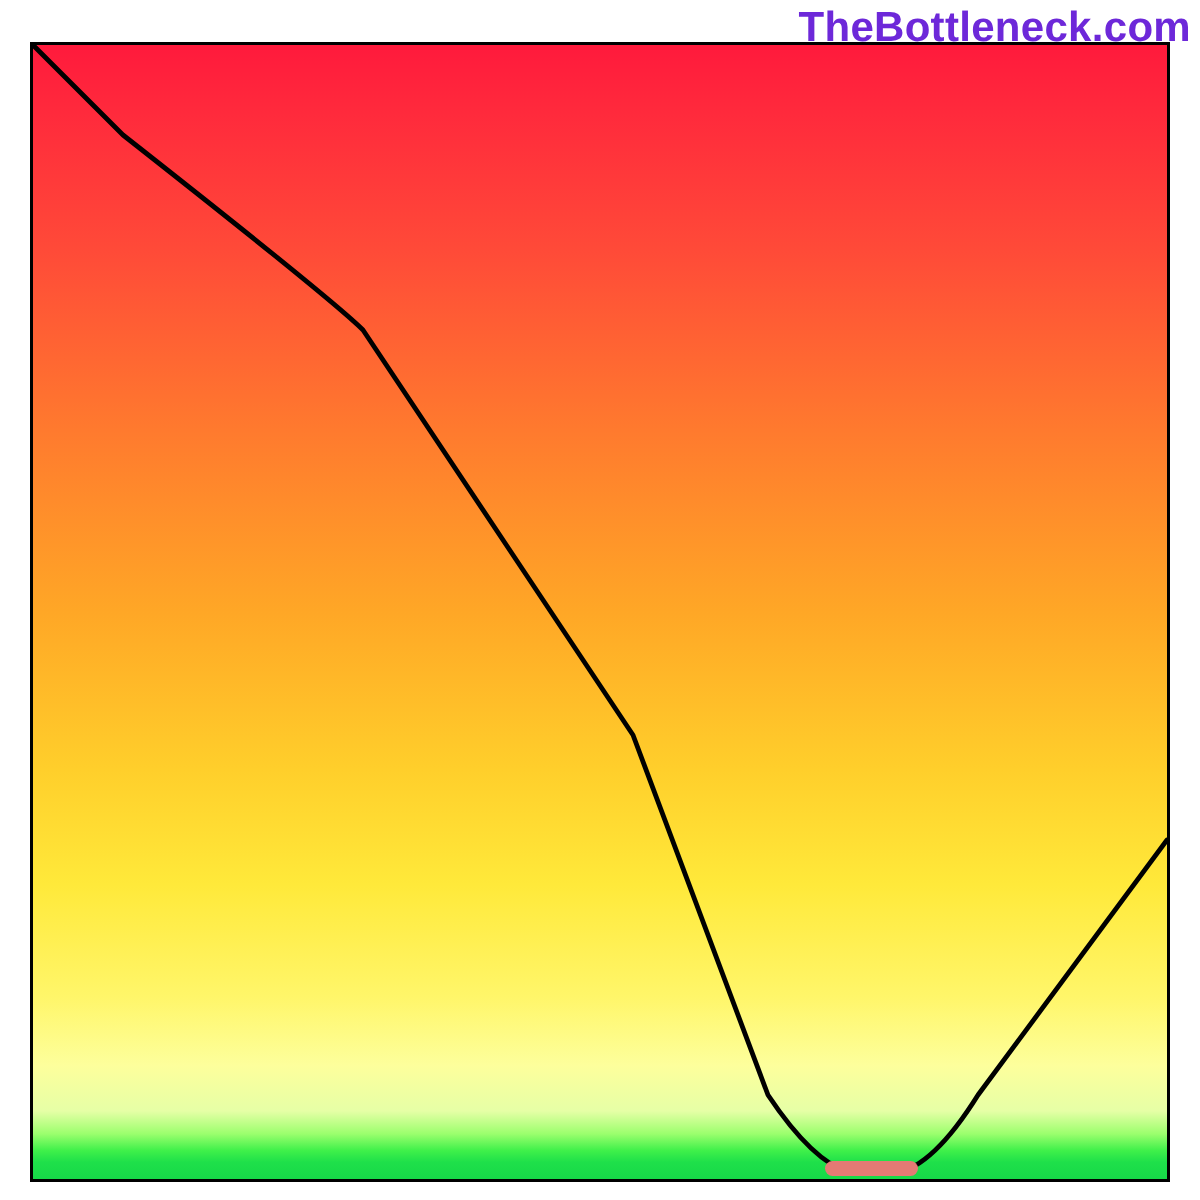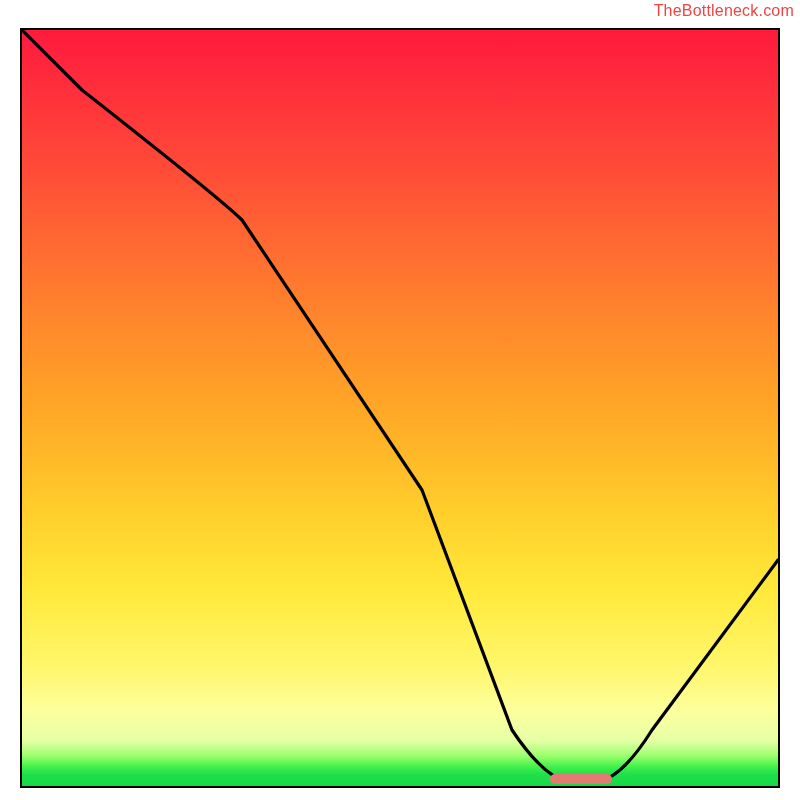--- a/index.html
+++ b/index.html
@@ -13,23 +13,23 @@
   }
   .stage {
     position: relative;
     width: 800px;
     height: 800px;
   }
   .watermark {
     position: absolute;
     top: 2px;
     right: 6px;
-    font-size: 16px;
-    font-weight: 400;
-    color: #ef4444;
+    font-size: 28px;
+    font-weight: 700;
+    color: #6d28d9;
     letter-spacing: 0.2px;
     user-select: none;
   }
   .plot {
     position: absolute;
     left: 20px;
     top: 28px;
     width: 760px;
     height: 760px;
     border: 2px solid #000;

